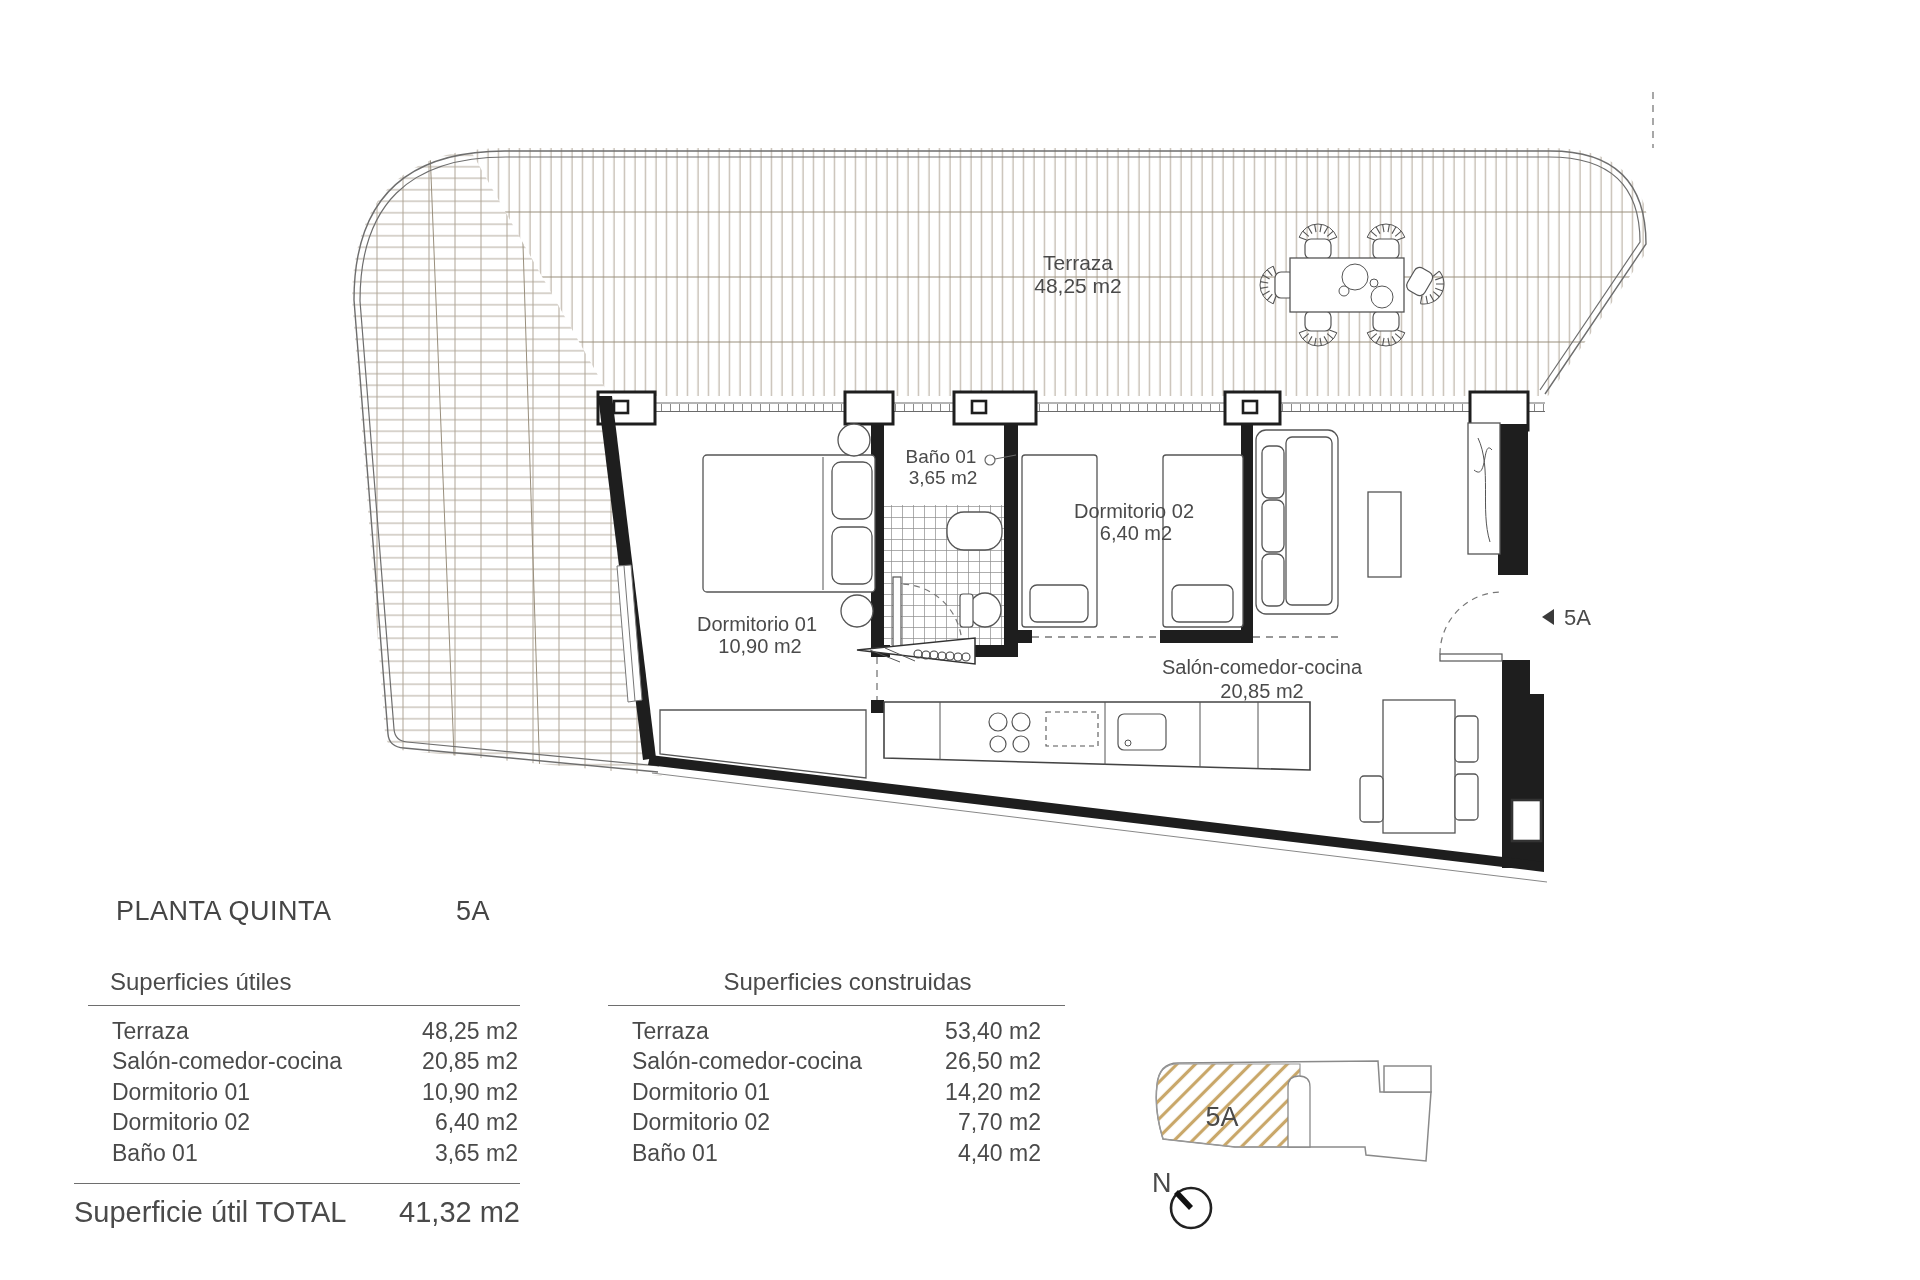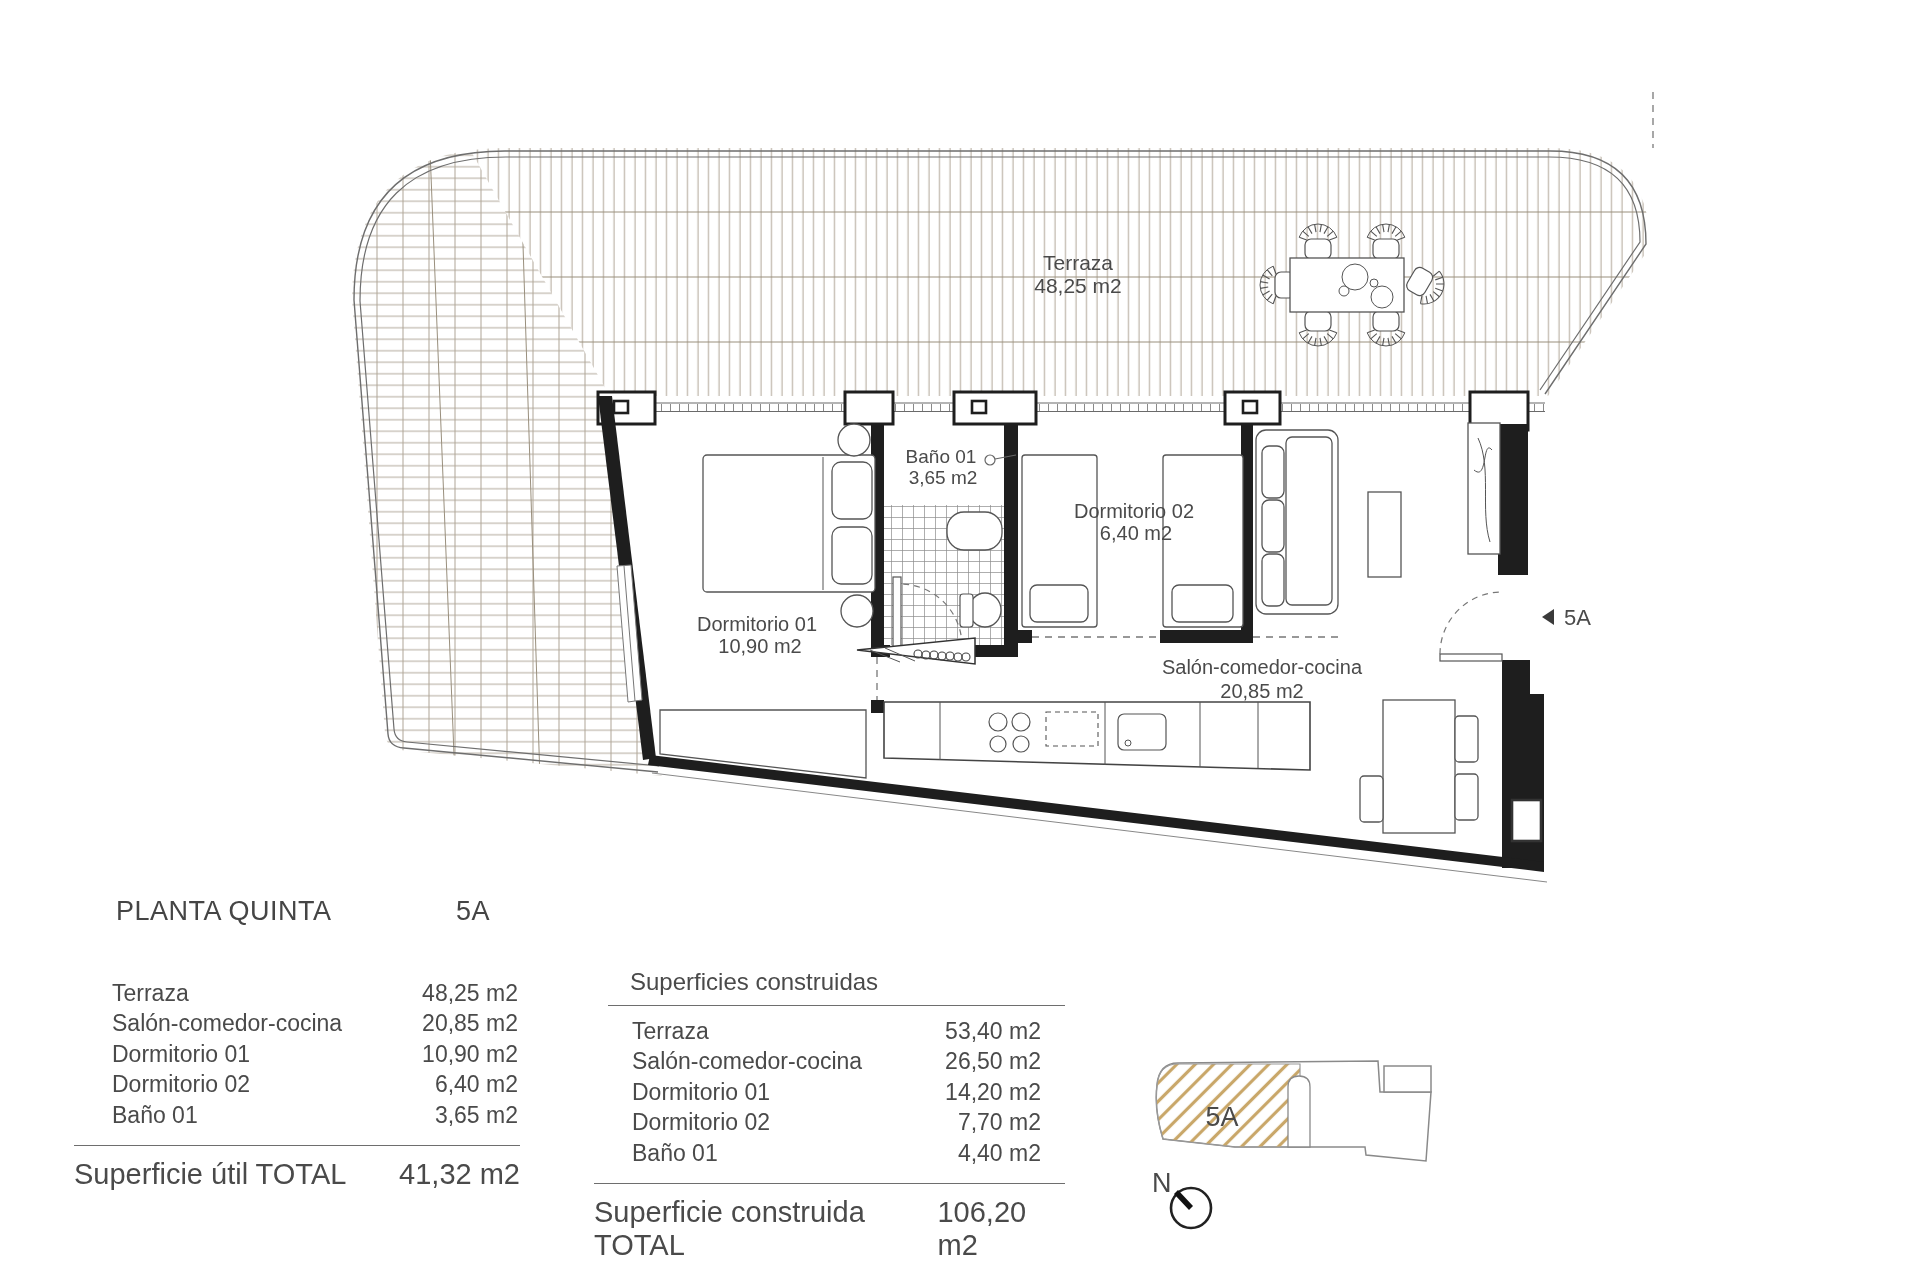--- a/index.html
+++ b/index.html
@@ -8,21 +8,21 @@
   .plan-svg{position:absolute;left:0;top:0;}
   .key-svg{position:absolute;left:1100px;top:1040px;}
   svg text{font-family:"Liberation Sans", sans-serif;fill:#4a4a4a;}
   .info-block{position:absolute;left:88px;top:896px;width:520px;}
   .info-line1{position:relative;font-size:27px;letter-spacing:.5px;}
   .info-title{margin-left:28px;}
   .info-unit{position:absolute;left:368px;top:0;}
   .info-line2{font-size:23px;margin-top:7px;margin-left:18px;}
   .area-table{position:absolute;font-size:23px;color:#4a4a4a;}
   .t-left{left:88px;top:968px;width:432px;}
-  .t-right{left:608px;top:968px;width:457px;}
+  .t-right{left:608px;top:968px;width:457px;text-align:center;}
   .t-head{padding:0 0 9px 22px;border-bottom:1.6px solid #6e6e6e;font-size:24px;}
   .t-rows{padding:10px 2px 0 24px;}
   .t-right .t-rows{padding-right:24px;}
   .trow{display:flex;justify-content:space-between;height:30.5px;align-items:center;}
   .t-total{display:flex;justify-content:space-between;margin-left:-14px;
            margin-top:14px;border-top:1.6px solid #6e6e6e;padding-top:12px;font-size:29px;}
 </style>
 </head>
 <body>
 
@@ -229,20 +229,21 @@
 </svg>
 
 <div class="info-block">
   <div class="info-line1">
     <span class="info-title">PLANTA QUINTA</span>
     <span class="info-unit">5A</span>
   </div>
 </div>
 
 <div class="area-table t-left">
+  <div class="t-head">Superficies útiles</div>
   <div class="t-rows">
     <div class="trow">
       <span>Terraza</span>
       <span>48,25 m2</span>
     </div>
     <div class="trow">
       <span>Salón-comedor-cocina</span>
       <span>20,85 m2</span>
     </div>
     <div class="trow">
@@ -280,24 +281,20 @@
       <span>14,20 m2</span>
     </div>
     <div class="trow">
       <span>Dormitorio 02</span>
       <span>7,70 m2</span>
     </div>
     <div class="trow">
       <span>Baño 01</span>
       <span>4,40 m2</span>
     </div>
-  </div>
-  <div class="t-total">
-    <span>Superficie construida TOTAL</span>
-    <span>106,20 m2</span>
   </div>
 </div>
 
 <svg class="key-svg" width="400" height="210" viewBox="0 0 400 210">
   <defs>
     <pattern id="kh" width="13" height="13" patternUnits="userSpaceOnUse" patternTransform="rotate(-45)">
       <path d="M0 6.5 H13" stroke="#c9a769" stroke-width="3.2"></path>
     </pattern>
   </defs>
   <path d="M78,23 L278,21 L280,52 L331,52 L326,121 L266,115 L265,107 L135,107 L63,99

